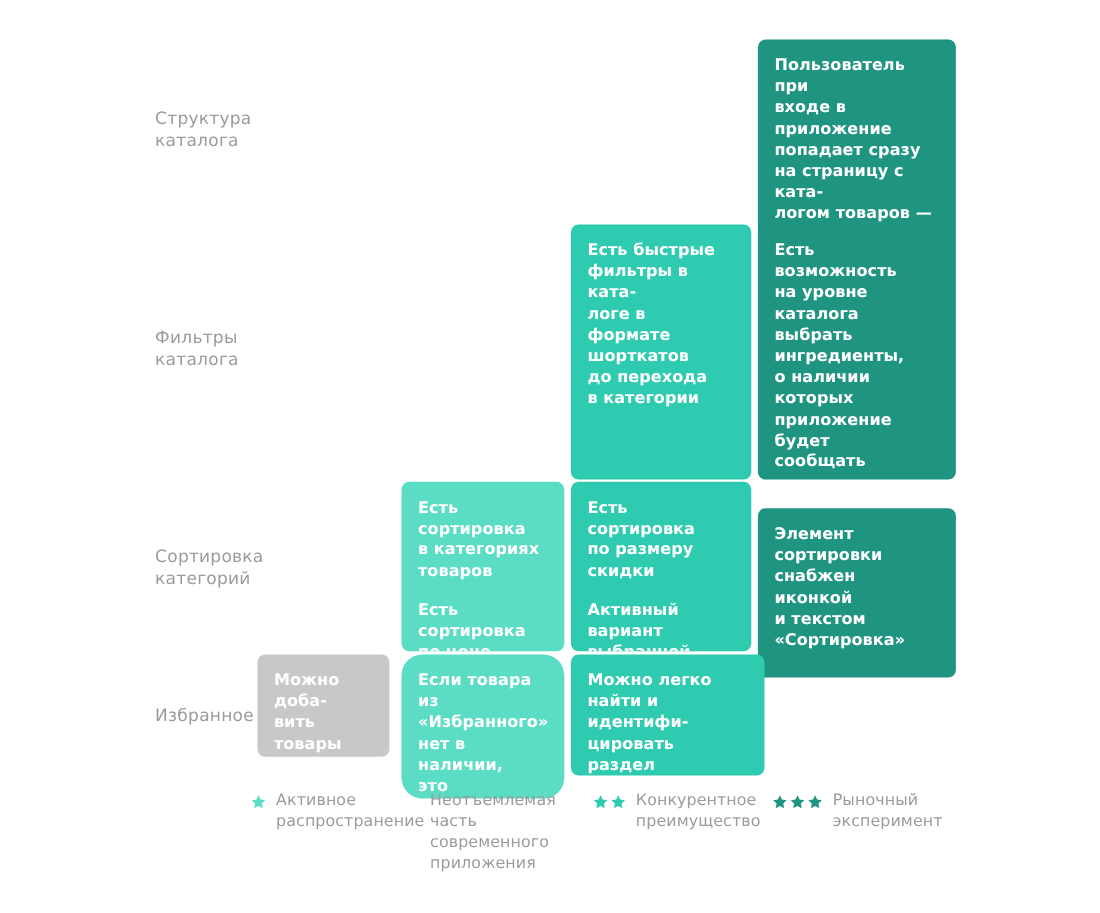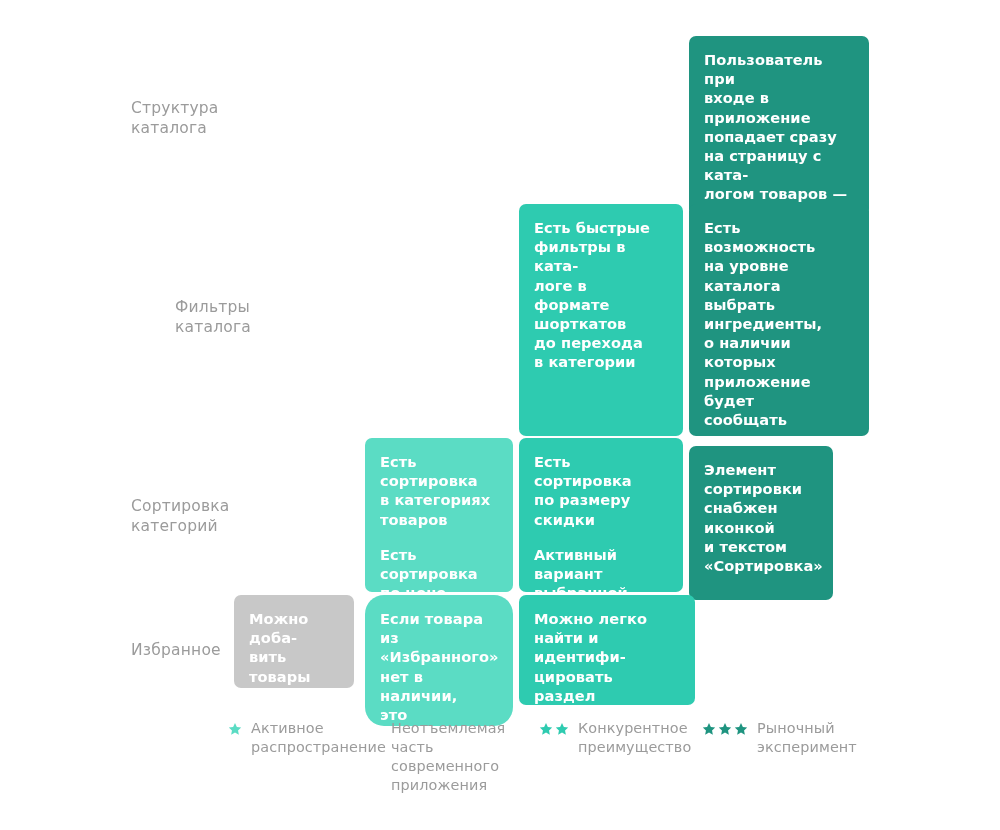--- a/index.html
+++ b/index.html
@@ -17,21 +17,21 @@
 
   .canvas {
     position: relative;
     width: 1000px;
     height: 830px;
   }
 
   
   .row-label {
     position: absolute;
-    left: 131px;
+    left: 141px;
     width: 110px;
     color: #9b9b9b;
     font-size: 15.5px;
     line-height: 20px;
     font-weight: 400;
     letter-spacing: .2px;
     white-space: pre-line;
   }
 
   
@@ -98,21 +98,21 @@
     letter-spacing: .1px;
   }
 </style>
 </head>
 <body>
 
 <div class="canvas">
 
   <div class="row-label" style="top:98px;">Структура
 каталога</div>
-  <div class="row-label" style="top:297px;margin-left:44px;">Фильтры
+  <div class="row-label" style="top:297px;">Фильтры
 каталога</div>
   <div class="row-label" style="top:496px;">Сортировка
 категорий</div>
   <div class="row-label" style="top:640px;">Избранное</div>
 
   <div class="card tier-3" style="left:689px; top:36px; width:180px; height:180px;">
     <p>Пользователь при
 входе в приложение
 попадает сразу
 на страницу с ката-
@@ -149,21 +149,21 @@
 
   </div>
   <div class="card tier-2" style="left:519px; top:438px; width:164px; height:154px;">
     <p>Есть сортировка
 по размеру скидки</p>
     <p>Активный вариант
 выбранной
 сортировки виден
 в каталоге</p>
   </div>
-  <div class="card tier-3" style="left:689px; top:446px; width:144px; height:154px;">
+  <div class="card tier-3" style="left:689px; top:462px; width:180px; height:154px;">
     <p>Элемент сортировки
 снабжен иконкой
 и текстом
 «Сортировка»</p>
   </div>
 
   <div class="card tier-0" style="left:234px; top:595px; width:120px; height:93px;">
     <p>Можно доба-
 вить товары
 в «Избранное»</p>

